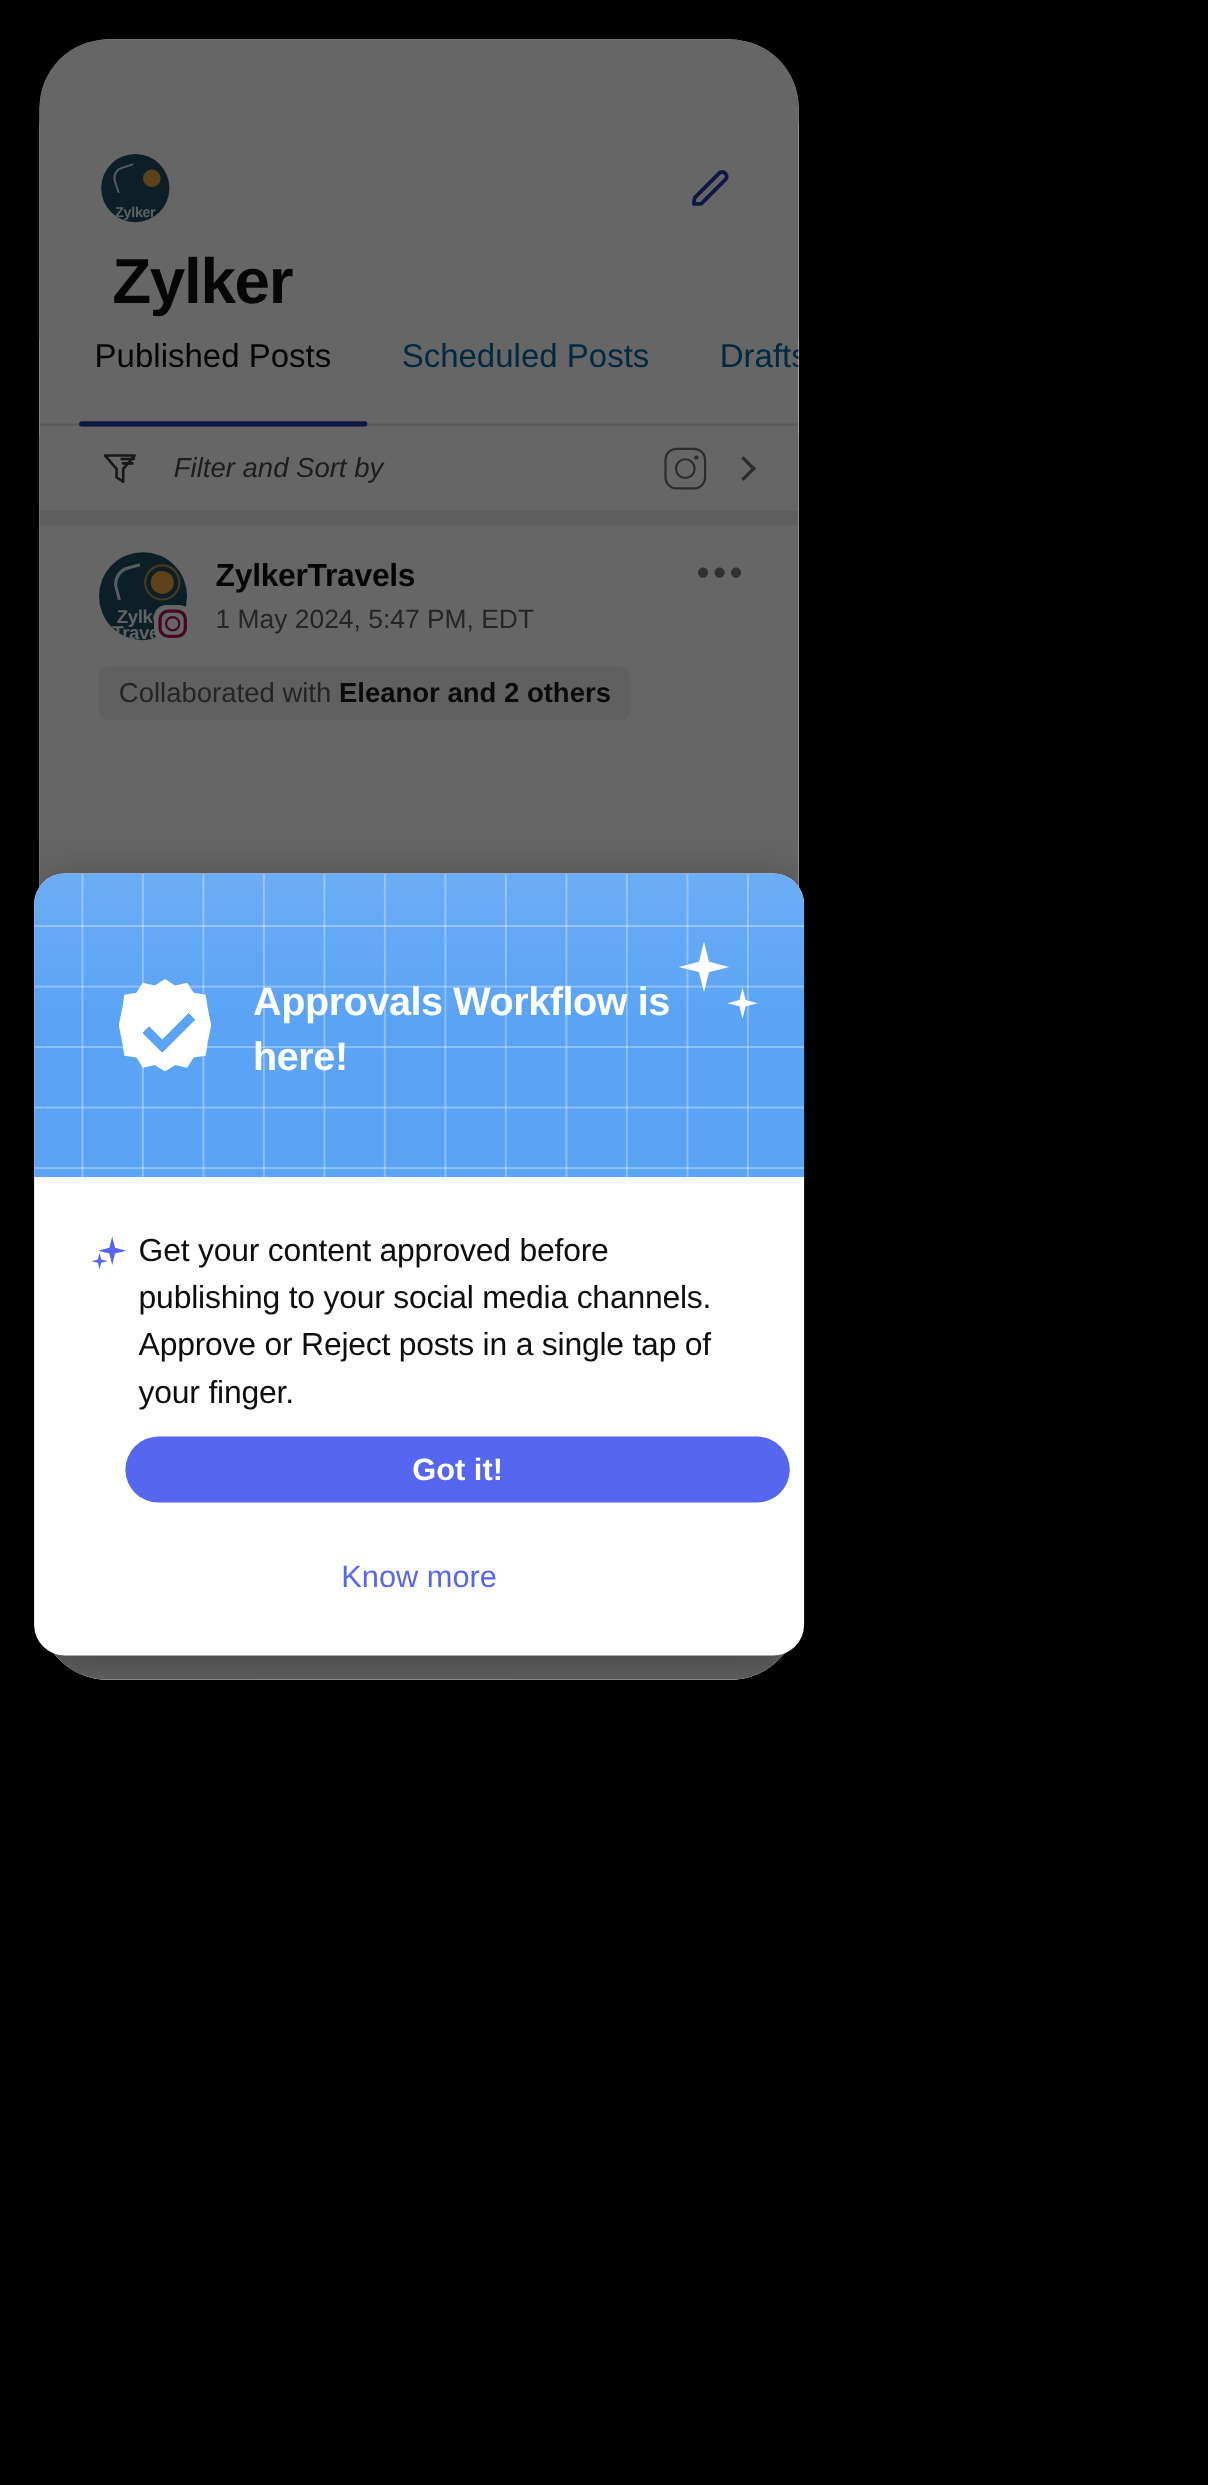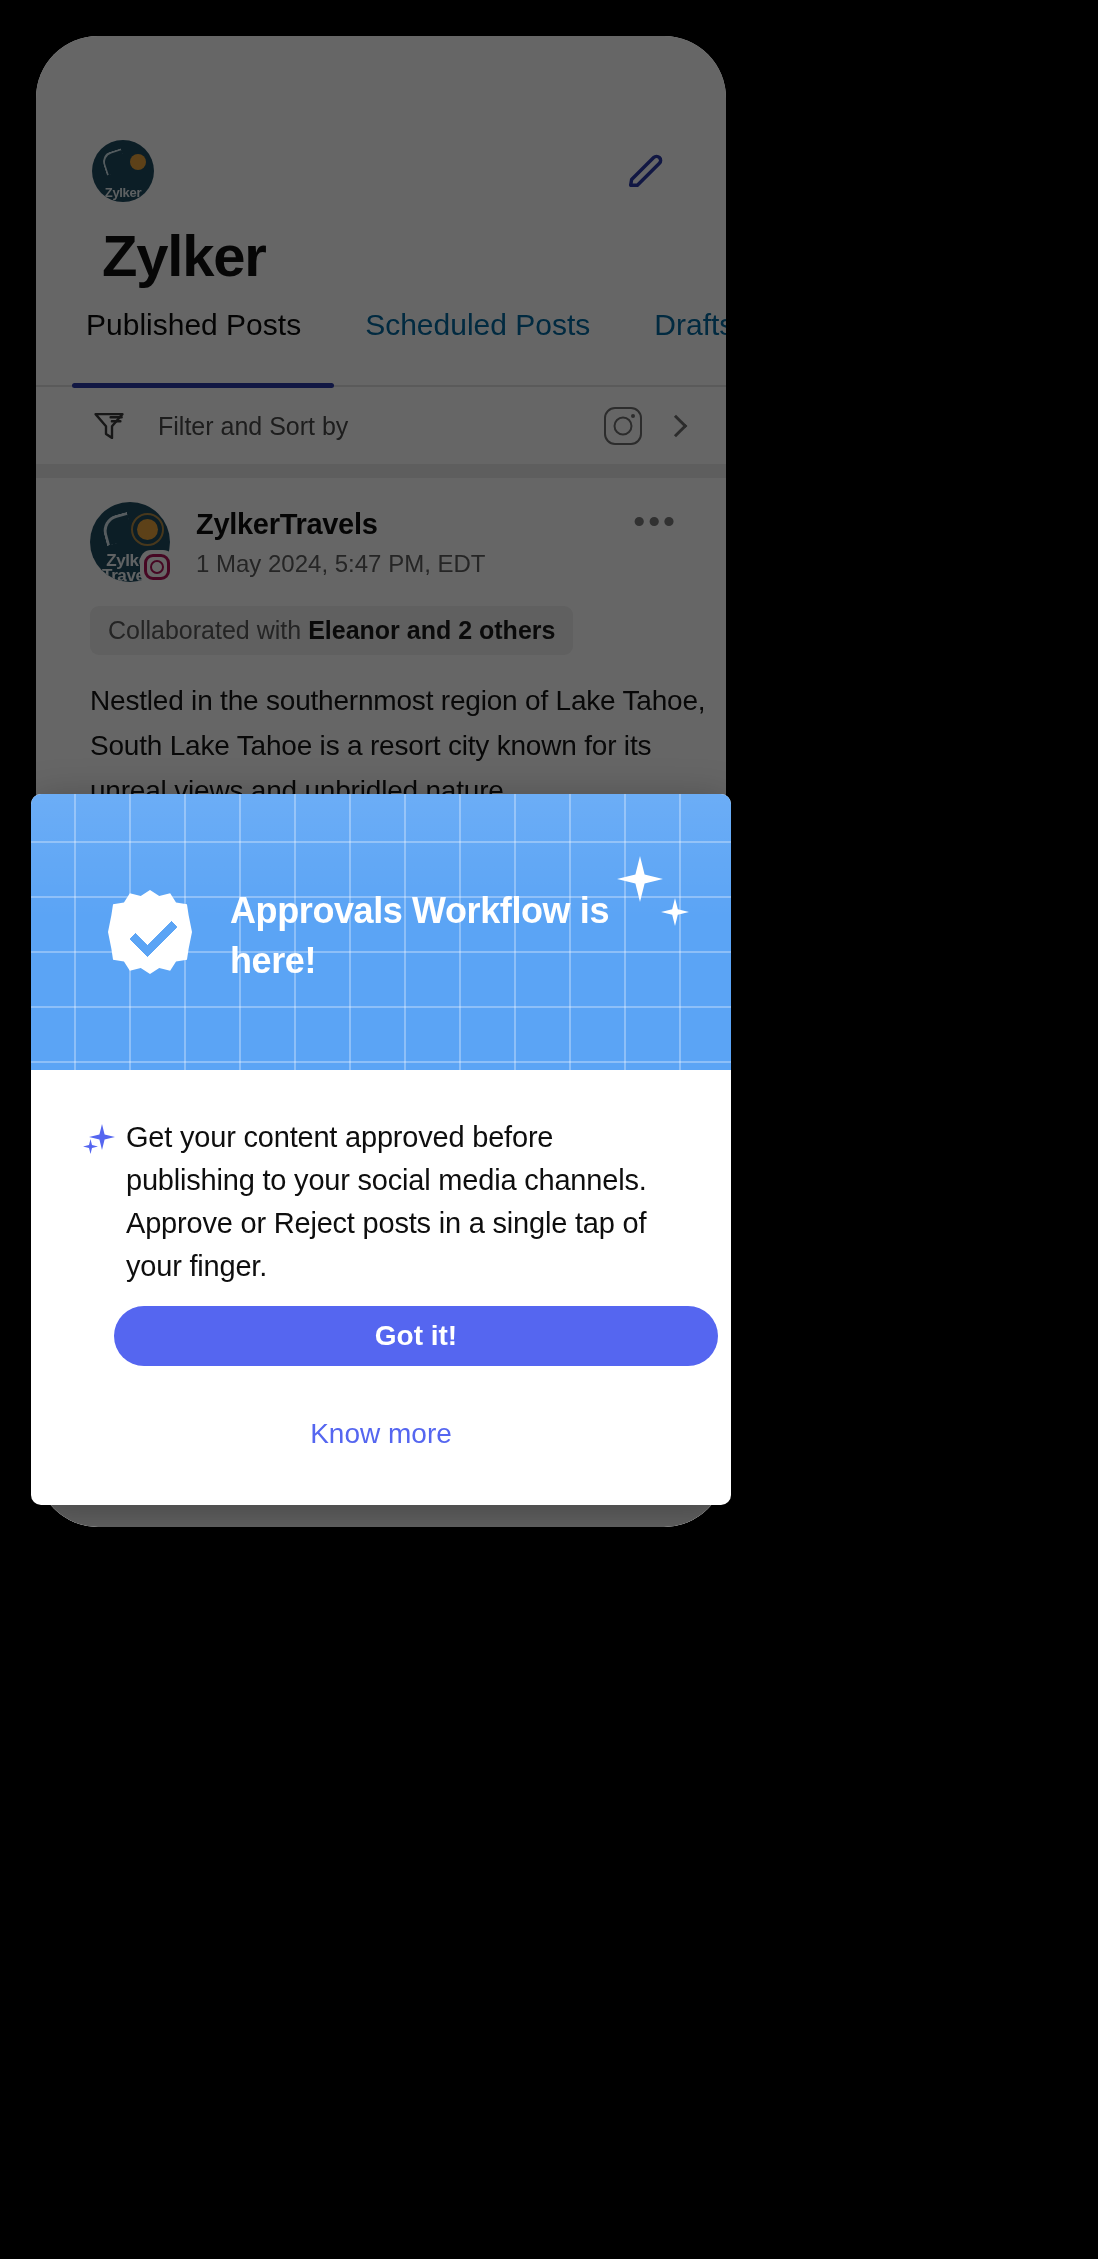--- a/index.html
+++ b/index.html
@@ -101,21 +101,21 @@
     position:absolute; left:0; top:349px; width:690px; height:2px;
     background:#e2e2e2;
   }
 
   
   .filterbar{
     position:absolute; left:0; top:352px; width:690px; height:76px;
     background:#fff; display:flex; align-items:center;
     padding:0 42px 0 54px; justify-content:space-between;
   }
-  .filter-left{ display:flex; align-items:center; gap:30px; }
+  .filter-left{ display:flex; align-items:center; gap:30px;font-style:italic; }
   .filter-label{ font-size:25px; color:#4a4a4a; }
   .filter-right{ display:flex; align-items:center; gap:26px; }
   .ig-round{
     width:38px;height:38px;border:2.5px solid #6f6f6f;border-radius:11px;
     position:relative;
   }
   .ig-round::after{
     content:"";position:absolute;left:50%;top:50%;width:15px;height:15px;
     transform:translate(-50%,-50%);border:2.5px solid #6f6f6f;border-radius:50%;
   }
@@ -197,21 +197,21 @@
     background:
       radial-gradient(ellipse 180px 60px at 18% 38%, rgba(210,205,198,.85), rgba(210,205,198,0) 70%),
       radial-gradient(ellipse 150px 50px at 52% 26%, rgba(225,222,216,.8), rgba(225,222,216,0) 70%),
       radial-gradient(ellipse 200px 70px at 84% 44%, rgba(198,194,188,.7), rgba(198,194,188,0) 72%),
       linear-gradient(#0d1a22, #132733 55%, #0a161d);
   }
 
   
   .modal{
     position:absolute; left:31px; top:794px; width:700px; height:711px;
-    background:#fff; border-radius:10px; overflow:hidden; z-index:60;
+    background:#fff; border-radius:28px; overflow:hidden; z-index:60;
     box-shadow:0 10px 44px rgba(0,0,0,.32);
   }
   .modal-head{
     position:relative; height:276px; background:#5BA4F5; overflow:hidden;
   }
   .modal-head .grid{
     position:absolute; inset:0;
     background-image:
       linear-gradient(to right, rgba(255,255,255,.30) 2px, transparent 2px),
       linear-gradient(to bottom, rgba(255,255,255,.30) 2px, transparent 2px);
@@ -339,21 +339,20 @@
         </div>
         <div class="post-meta">
           <div class="post-user">ZylkerTravels</div>
           <div class="post-time">1 May 2024, 5:47 PM, EDT</div>
         </div>
       </div>
       <div class="post-dots">•••</div>
       <div class="collab">
         <span>Collaborated with </span><b>Eleanor and 2 others</b>
       </div>
-      <div class="post-body">Nestled in the southernmost region of Lake Tahoe, South Lake Tahoe is a resort city known for its unreal views and unbridled nature.</div>
       <div class="post-photo"></div>
     </div>
 
     <div class="app-dim"></div>
   </div>
 
   <div class="modal">
     <div class="modal-head">
       <div class="grid"></div>
       <div class="fade"></div>

